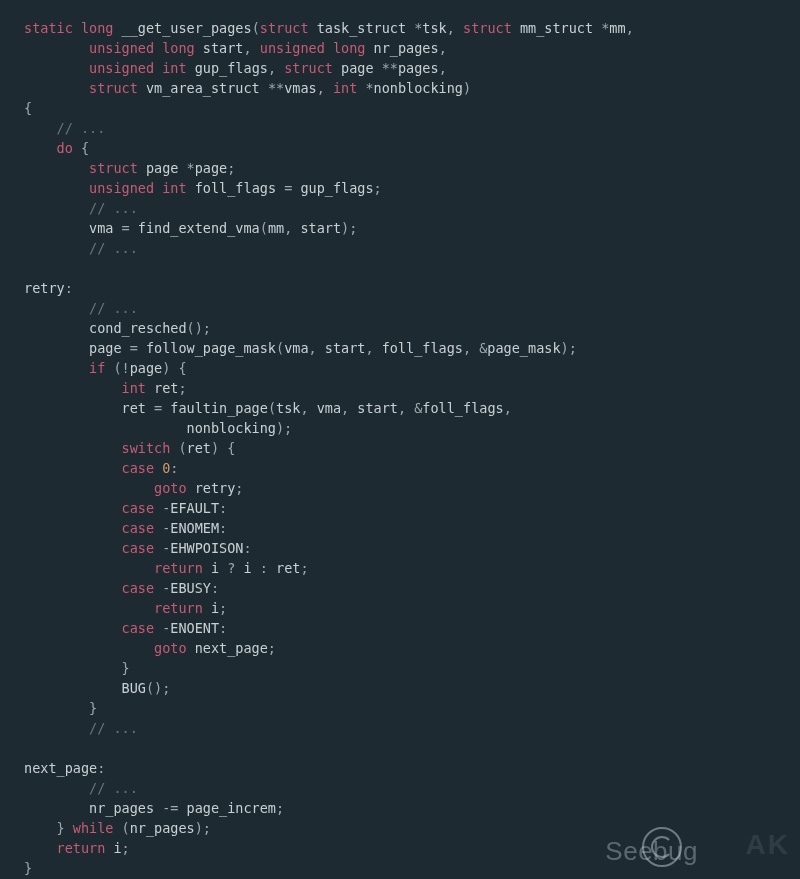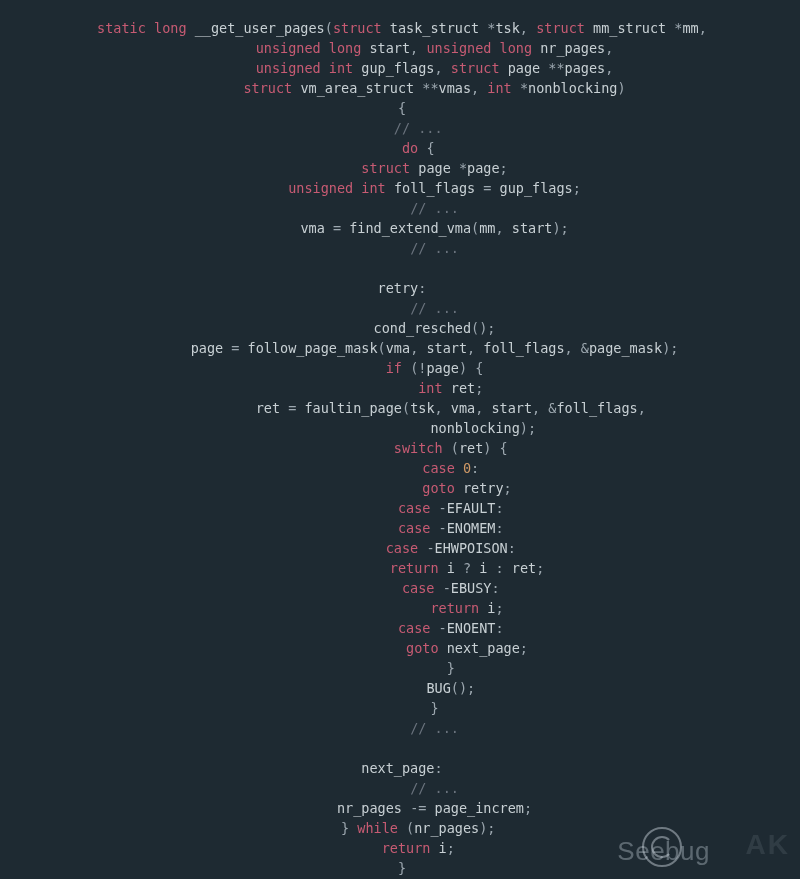--- a/index.html
+++ b/index.html
@@ -1,26 +1,26 @@
 <!DOCTYPE html>
 <html><head>
 <meta charset="utf-8">
 <style>
   html,body{margin:0;padding:0;background:#1e2a32;color:#c8d0d4;font-family:Consolas,Menlo,Monaco,"DejaVu Sans Mono",monospace;font-size:13.5px;line-height:20px;}
-  .code-wrap{position:relative;width:800px;height:879px;overflow:hidden;text-align:center;}
+  .code-wrap{position:relative;width:800px;height:879px;overflow:hidden;}
   pre.code{margin:0;padding:18px 20px 18px 24px;white-space:pre;}
   .tok{}
   .kw{color:#c75b73;}      
   .num{color:#d19a66;}     
   .pn{color:#9da8b0;}      
   .id{color:#c8d0d4;}      
   .cm{color:#6a737d;}      
   
   .watermark{
-    position:absolute; right:90px; bottom:18px;
+    position:absolute; right:102px; bottom:18px;
     font-family:Arial,Helvetica,sans-serif;
     color:rgba(210,220,228,0.35);
     font-size:26px; letter-spacing:0.5px;
     pointer-events:none;
   }
   .wm-back{
     position:absolute; right:10px; bottom:24px;
     font-family:Arial,Helvetica,sans-serif;
     color:rgba(180,195,205,0.12);
     font-size:28px; font-weight:bold; letter-spacing:2px;

